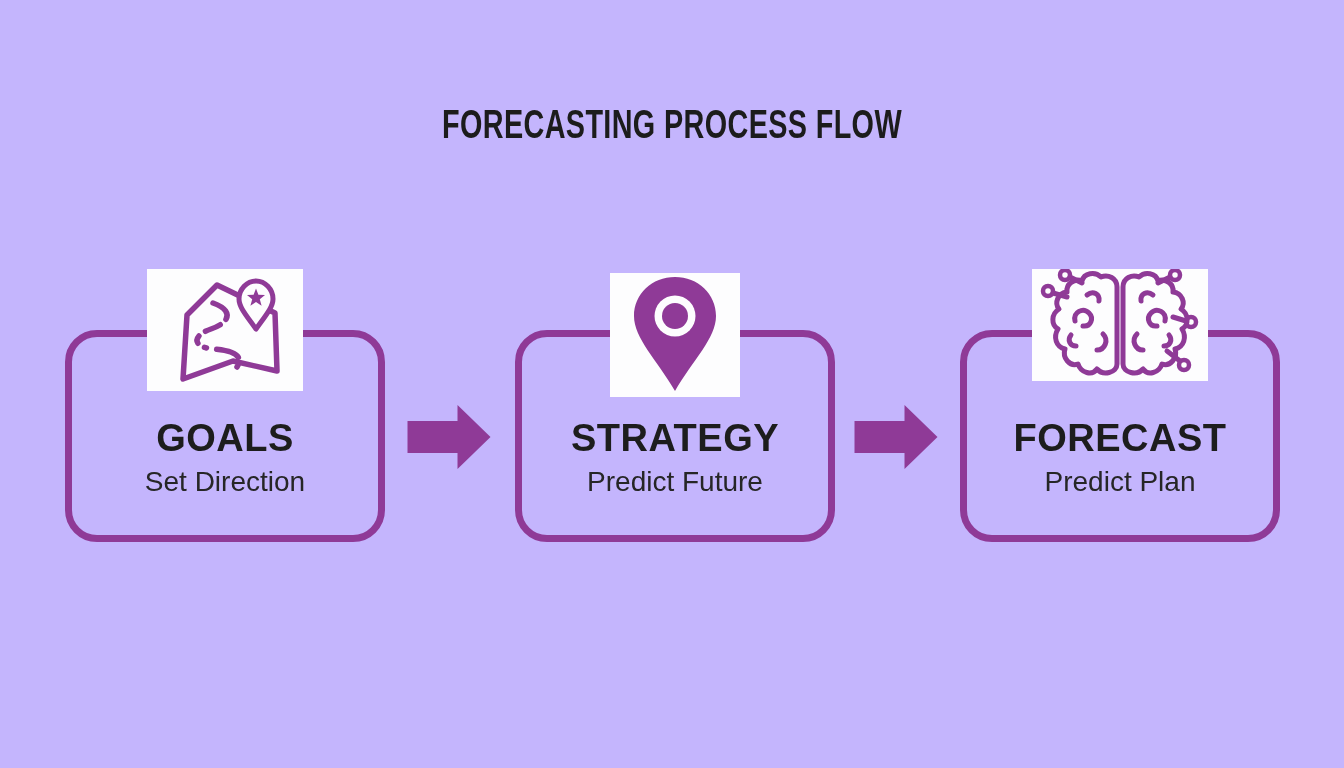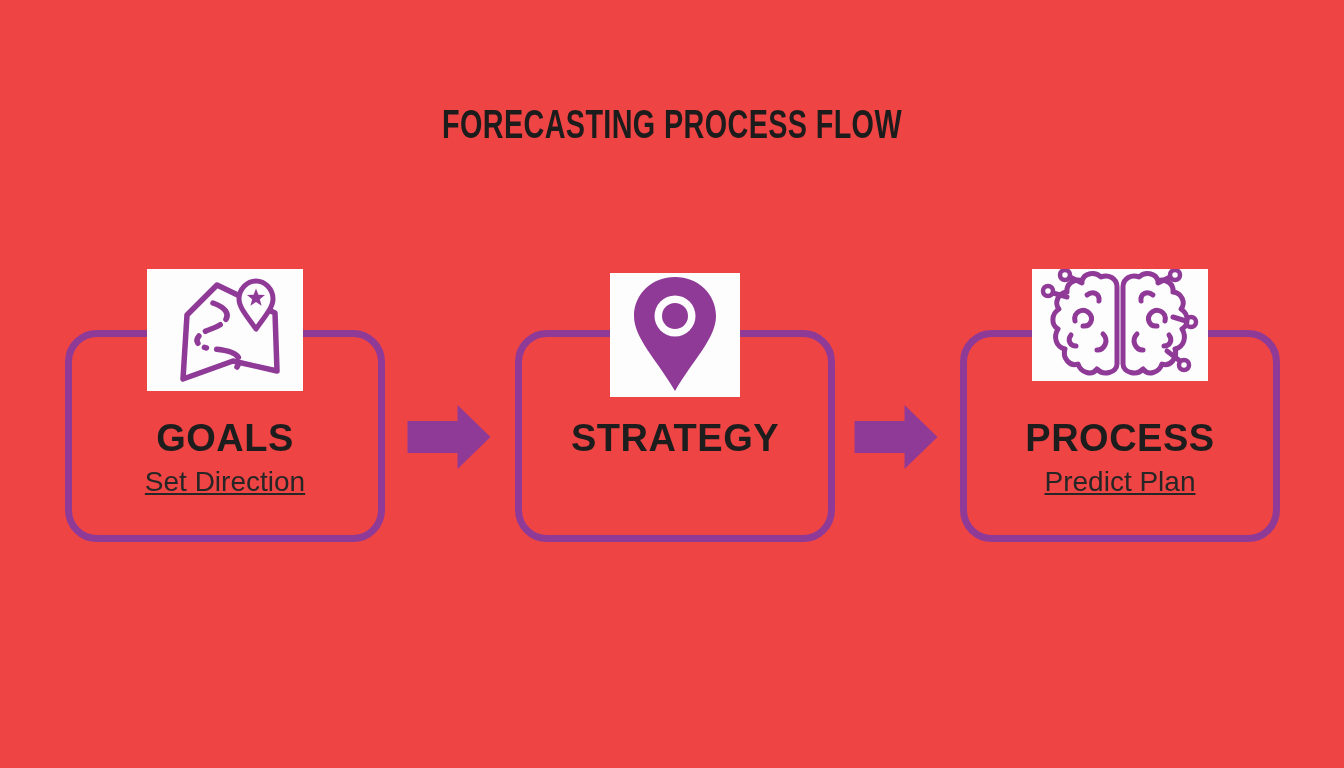--- a/index.html
+++ b/index.html
@@ -2,21 +2,21 @@
 <html><head>
 <meta charset="utf-8">
 <style>
   html,body{margin:0;padding:0;}
   body{
     width:1344px;height:768px;
     background:#fdfdfe;
     font-family:"Liberation Sans","DejaVu Sans",sans-serif;
     overflow:hidden;
   }
-  .stage{position:relative;width:1344px;height:768px;background:#ef4444;}
+  .stage{position:relative;width:1344px;height:768px;background:#c4b5fd;}
 
   .title{
     position:absolute;top:100px;left:0;right:0;
     margin:0;text-align:center;
     font-size:40px;font-weight:bold;color:#1c1c1c;
     letter-spacing:.5px;line-height:48px;
     transform:scaleX(.72);transform-origin:50% 50%;
     white-space:nowrap;
   }
 
@@ -38,21 +38,21 @@
   .icon-pin{top:-64px;padding:0 15px;}
   .icon-brain{top:-68px;padding:0 8px;}
 
   .box-text{position:absolute;top:76px;left:0;right:0;text-align:center;}
   .step-label{
     font-size:38px;font-weight:bold;color:#1d1d1d;
     line-height:50px;letter-spacing:.5px;
   }
   .step-sublabel{
     font-size:28px;font-weight:normal;color:#262626;
-    line-height:34px;margin-top:2px;text-decoration:underline;
+    line-height:34px;margin-top:2px;
   }
 
   .arrow{position:absolute;top:404px;width:85px;height:66px;line-height:0;}
   .arrow-1{left:407px;}
   .arrow-2{left:854px;}
 </style>
 </head>
 <body>
 
 <div class="stage">
@@ -83,20 +83,21 @@
   <div class="step-box box-2">
     <div class="icon-wrap icon-pin">
       <svg width="100" height="124" viewBox="0 0 100 124" xmlns="http://www.w3.org/2000/svg">
         <path d="M50,4 C73,4 91,21 91,43 C91,65 68,87 50,118 C32,87 9,65 9,43 C9,21 27,4 50,4 Z" fill="#8f3a97"></path>
         <circle cx="50" cy="43" r="20.5" fill="#fdfdfe"></circle>
         <circle cx="50" cy="43" r="13" fill="#8f3a97"></circle>
       </svg>
     </div>
     <div class="box-text">
       <div class="step-label">STRATEGY</div>
+      <div class="step-sublabel">Predict Future</div>
     </div>
   </div>
 
   <div class="arrow arrow-2">
     <svg width="85" height="66" viewBox="0 0 84 66" xmlns="http://www.w3.org/2000/svg">
       <polygon points="0,17 50,17 50,1 83,33 50,65 50,49 0,49" fill="#8f3a97"></polygon>
     </svg>
   </div>
 
   <div class="step-box box-3">
@@ -128,18 +129,18 @@
         <g fill="none" stroke="#8f3a97" stroke-width="4.5">
           <circle cx="25" cy="6" r="5"></circle>
           <circle cx="8" cy="22" r="5"></circle>
           <circle cx="135" cy="6" r="5"></circle>
           <circle cx="151" cy="53" r="5"></circle>
           <circle cx="144" cy="96" r="5"></circle>
         </g>
       </svg>
     </div>
     <div class="box-text">
-      <div class="step-label">PROCESS</div>
+      <div class="step-label">FORECAST</div>
       <div class="step-sublabel">Predict Plan</div>
     </div>
   </div>
 
 </div>
 
 </body></html>

